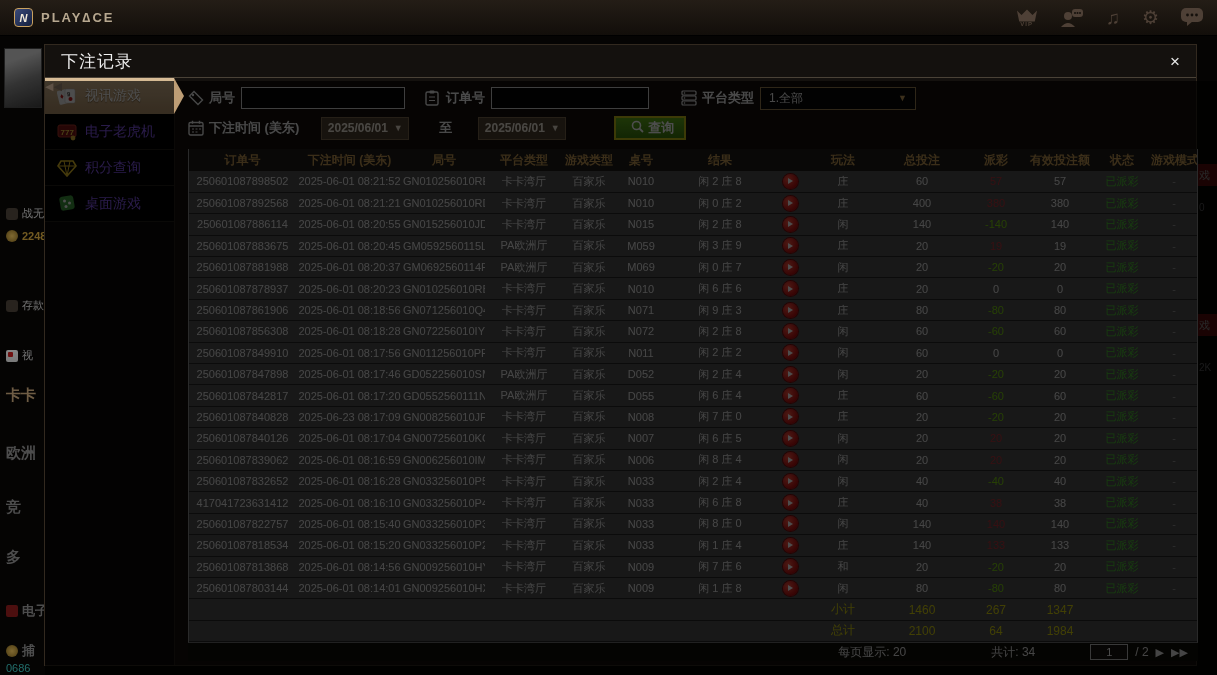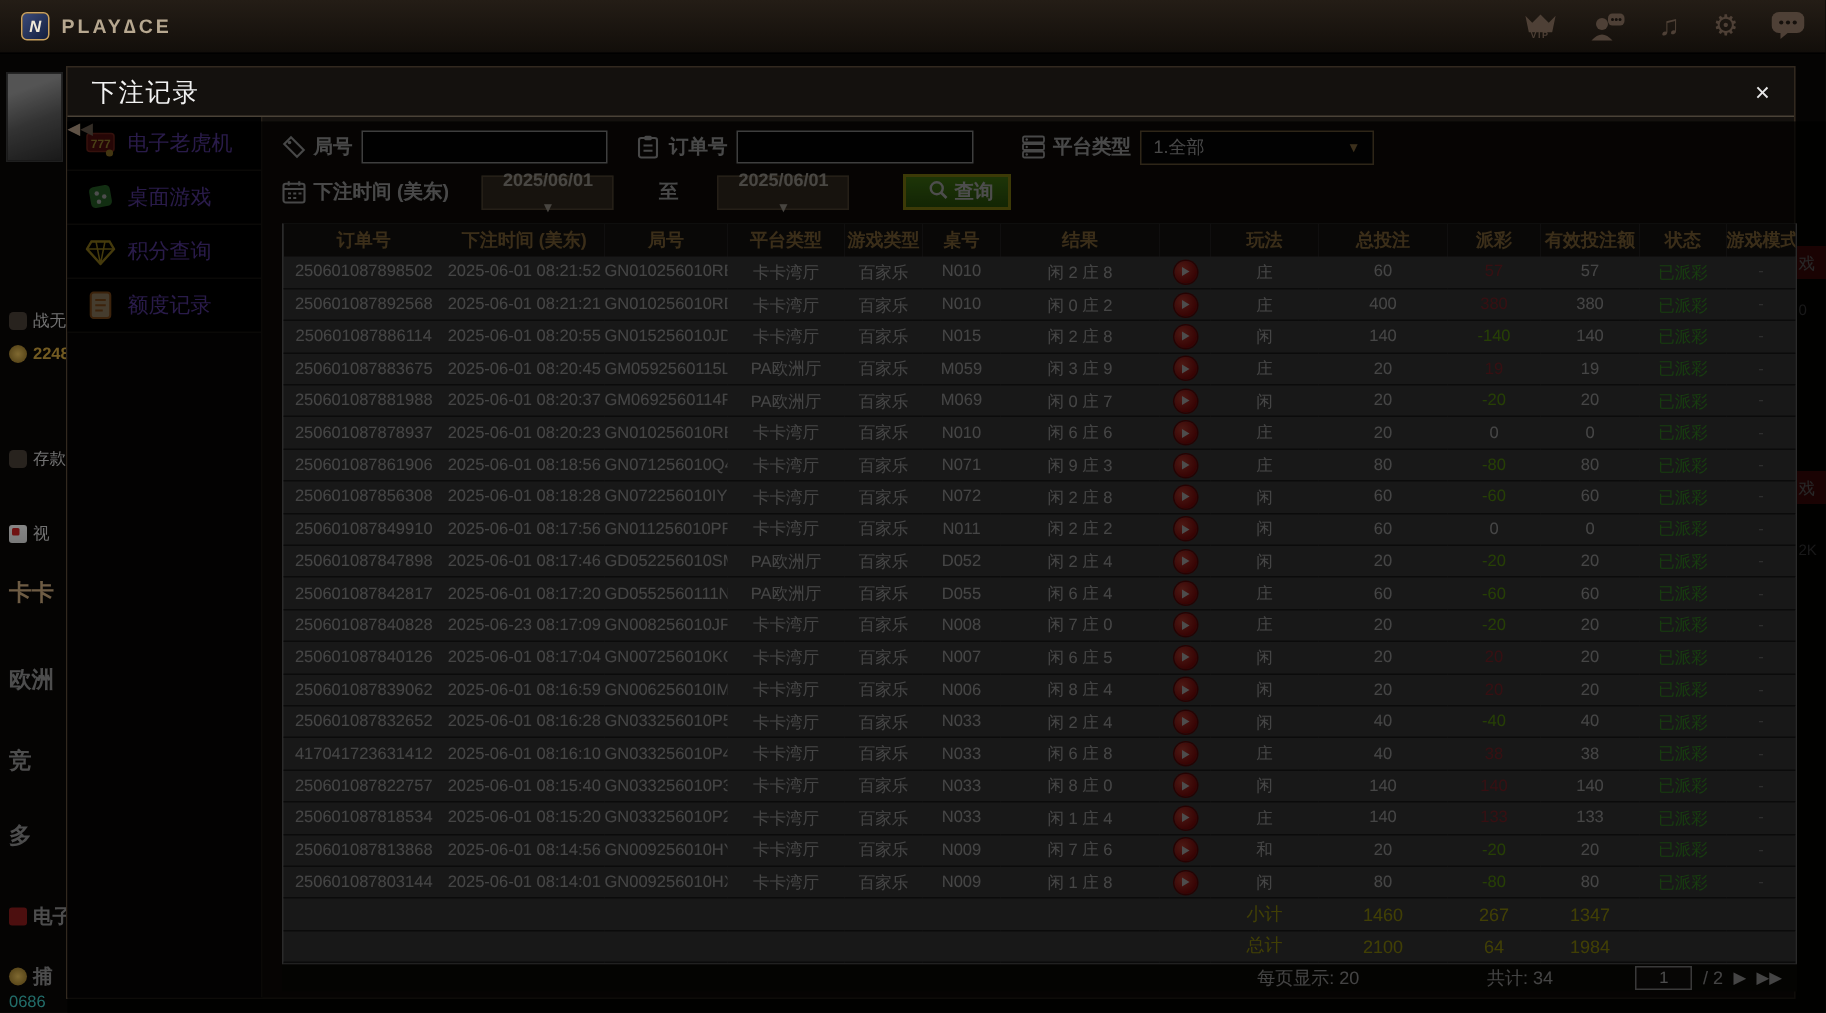--- a/index.html
+++ b/index.html
@@ -86,21 +86,21 @@
   .ficon { width:16px; height:16px; margin-right:5px; flex:none; }
   .ficon svg { display:block; }
   .f-input { height:22px; background:#050505; border:1px solid #cfcfcf;
     color:#e8e8e8; font-size:12px; padding:0 6px; }
   .f-select { height:23px; background:#0a0a0a; border:1px solid #9a8050;
     color:#f0f0f0; font-size:12px; display:flex; align-items:center;
     padding:0 8px; cursor:pointer; }
   .f-select .arr { margin-left:auto; color:#c9a15f; font-size:9px; }
   .date-box { height:23px; background:#4f4332; border:1px solid #7c6a4e;
     color:#f4ecdf; font-size:12px; font-weight:bold; display:flex;
-    align-items:center; justify-content:center; gap:6px; cursor:pointer;flex-direction:column; }
+    align-items:center; justify-content:center; gap:6px; cursor:pointer; }
   .date-box .arr { color:#efe6d6; font-size:9px; }
   .to-label { color:#f5f5f5; font-size:13px; font-weight:bold; }
   .search-btn { height:24px; padding:0 10px; background:linear-gradient(#63b01c,#3f7d10);
     border:2px solid #c8c21a; color:#fff; font-size:13px; font-weight:bold;
     display:flex; align-items:center; gap:4px; cursor:pointer; }
 
   
   .table-wrap { margin-top:8px; width:1010px; flex:none;
     border-left:1px solid #8f8f8f; border-right:1px solid #8f8f8f;
     border-bottom:1px solid #6f6f6f; background:#515151; }
@@ -237,58 +237,61 @@
   <div class="dim"></div>
 
   <div class="modal">
     <div class="modal-head">
       <span class="modal-title">下注记录</span>
       <span class="modal-close">×</span>
     </div>
     <div class="modal-body">
 
       <div class="msidebar">
+        <div class="side-item active">
+          <span class="side-ico">
+            <svg width="20" height="20" viewBox="0 0 20 20">
+              <rect x="1" y="4" width="10" height="14" rx="1.5" fill="#f4f4f4" transform="rotate(-14 6 11)"></rect>
+              <rect x="8" y="3" width="10" height="14" rx="1.5" fill="#ffffff" stroke="#bbb" stroke-width=".5"></rect>
+              <text x="10" y="10" font-size="6" fill="#222">9</text>
+              <path d="M5 8 l1.6 2.4 L5 12.6 L3.4 10.4 Z" fill="#c41c1c" transform="rotate(-14 6 11)"></path>
+              <circle cx="13.5" cy="13" r="2" fill="#c41c1c"></circle>
+            </svg>
+          </span>
+          <span>视讯游戏</span>
+        </div>
         <div class="side-item">
           <span class="side-ico">
             <svg width="20" height="18" viewBox="0 0 20 18">
               <rect x="1" y="2" width="18" height="12" rx="2" fill="#7e1414" stroke="#b23a2a" stroke-width="1"></rect>
               <text x="3.5" y="11.5" font-size="8" font-weight="bold" fill="#f2d24a">777</text>
               <circle cx="16" cy="15" r="2.4" fill="#e0b53a"></circle>
             </svg>
           </span>
           <span>电子老虎机</span>
         </div>
         <div class="side-item">
           <span class="side-ico">
-            <svg width="19" height="19" viewBox="0 0 19 19">
-              <rect x="2" y="2" width="14" height="14" rx="3" fill="#3f9b3f" transform="rotate(-10 9 9)"></rect>
-              <circle cx="6.5" cy="7" r="1.5" fill="#fff"></circle>
-                <circle cx="11.5" cy="9" r="1.5" fill="#fff"></circle>
-                <circle cx="8" cy="12.5" r="1.5" fill="#fff"></circle>
-            </svg>
-          </span>
-          <span>桌面游戏</span>
-        </div>
-        <div class="side-item">
-          <span class="side-ico">
             <svg width="20" height="18" viewBox="0 0 20 18">
               <path d="M4 2 L16 2 L19 7 L10 17 L1 7 Z" fill="none" stroke="#e8c32a" stroke-width="1.6"></path>
               <path d="M1 7 L19 7 M7 2 L10 17 L13 2" stroke="#e8c32a" stroke-width="1" fill="none"></path>
             </svg>
           </span>
           <span>积分查询</span>
         </div>
         <div class="side-item">
           <span class="side-ico">
-            <svg width="16" height="19" viewBox="0 0 16 19">
-              <rect x="1.5" y="1" width="13" height="17" rx="2" fill="#e8c79a" stroke="#c8762a" stroke-width="1.4"></rect>
-              <path d="M4.5 6 H11.5 M4.5 9.5 H11.5 M4.5 13 H9.5" stroke="#c8762a" stroke-width="1.4"></path>
+            <svg width="19" height="19" viewBox="0 0 19 19">
+              <rect x="2" y="2" width="14" height="14" rx="3" fill="#3f9b3f" transform="rotate(-10 9 9)"></rect>
+              <circle cx="6.5" cy="7" r="1.5" fill="#fff"></circle>
+                <circle cx="11.5" cy="9" r="1.5" fill="#fff"></circle>
+                <circle cx="8" cy="12.5" r="1.5" fill="#fff"></circle>
             </svg>
           </span>
-          <span>额度记录</span>
+          <span>桌面游戏</span>
         </div>
       </div>
 
       <div class="mcontent">
 
         <div class="frow">
           <span class="ficon">
             <svg width="16" height="16" viewBox="0 0 16 16">
                 <path d="M1.5 6 L6 1.5 L14.5 10 L10 14.5 Z" fill="none" stroke="#eee" stroke-width="1.4" transform="rotate(0)"></path>
                 <circle cx="5" cy="5" r="1.2" fill="#eee"></circle>
@@ -333,21 +336,21 @@
           <span class="flabel">下注时间 (美东)</span>
           <div class="date-box" style="width:88px; margin-left:22px;">
             <span>2025/06/01</span>
             <span class="arr">▼</span>
           </div>
           <span class="to-label" style="margin-left:30px;">至</span>
           <div class="date-box" style="width:88px; margin-left:26px;">
             <span>2025/06/01</span>
             <span class="arr">▼</span>
           </div>
-          <div class="search-btn" style="margin-left:36px;padding-left:15px;">
+          <div class="search-btn" style="margin-left:48px;padding-left:15px;">
             <span>
               <svg width="13" height="13" viewBox="0 0 13 13">
                   <circle cx="5.5" cy="5.5" r="4" fill="none" stroke="#fff" stroke-width="1.6"></circle>
                   <path d="M8.5 8.5 L12 12" stroke="#fff" stroke-width="1.8"></path>
                 </svg>
             </span>
             <span>查询</span>
           </div>
         </div>
 

